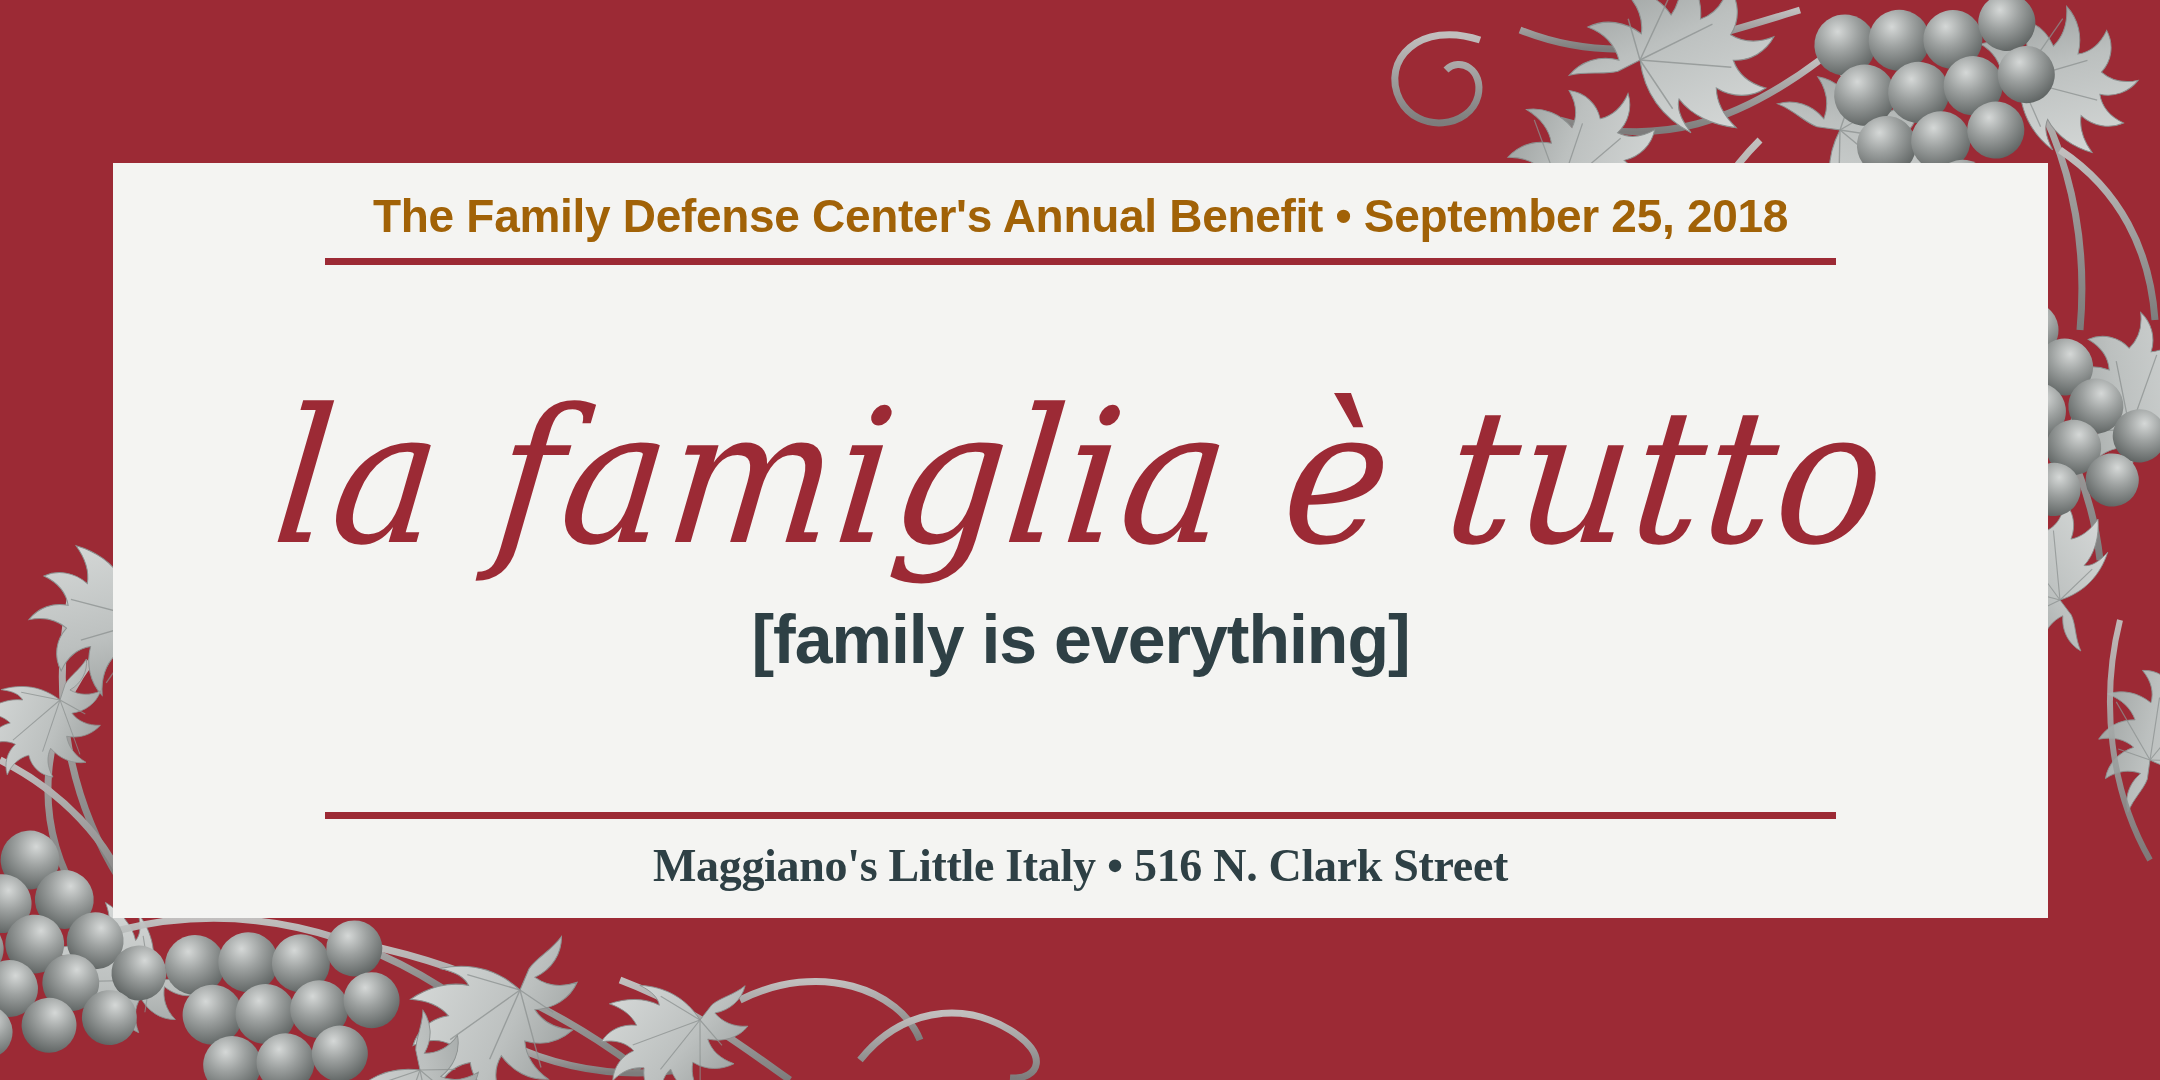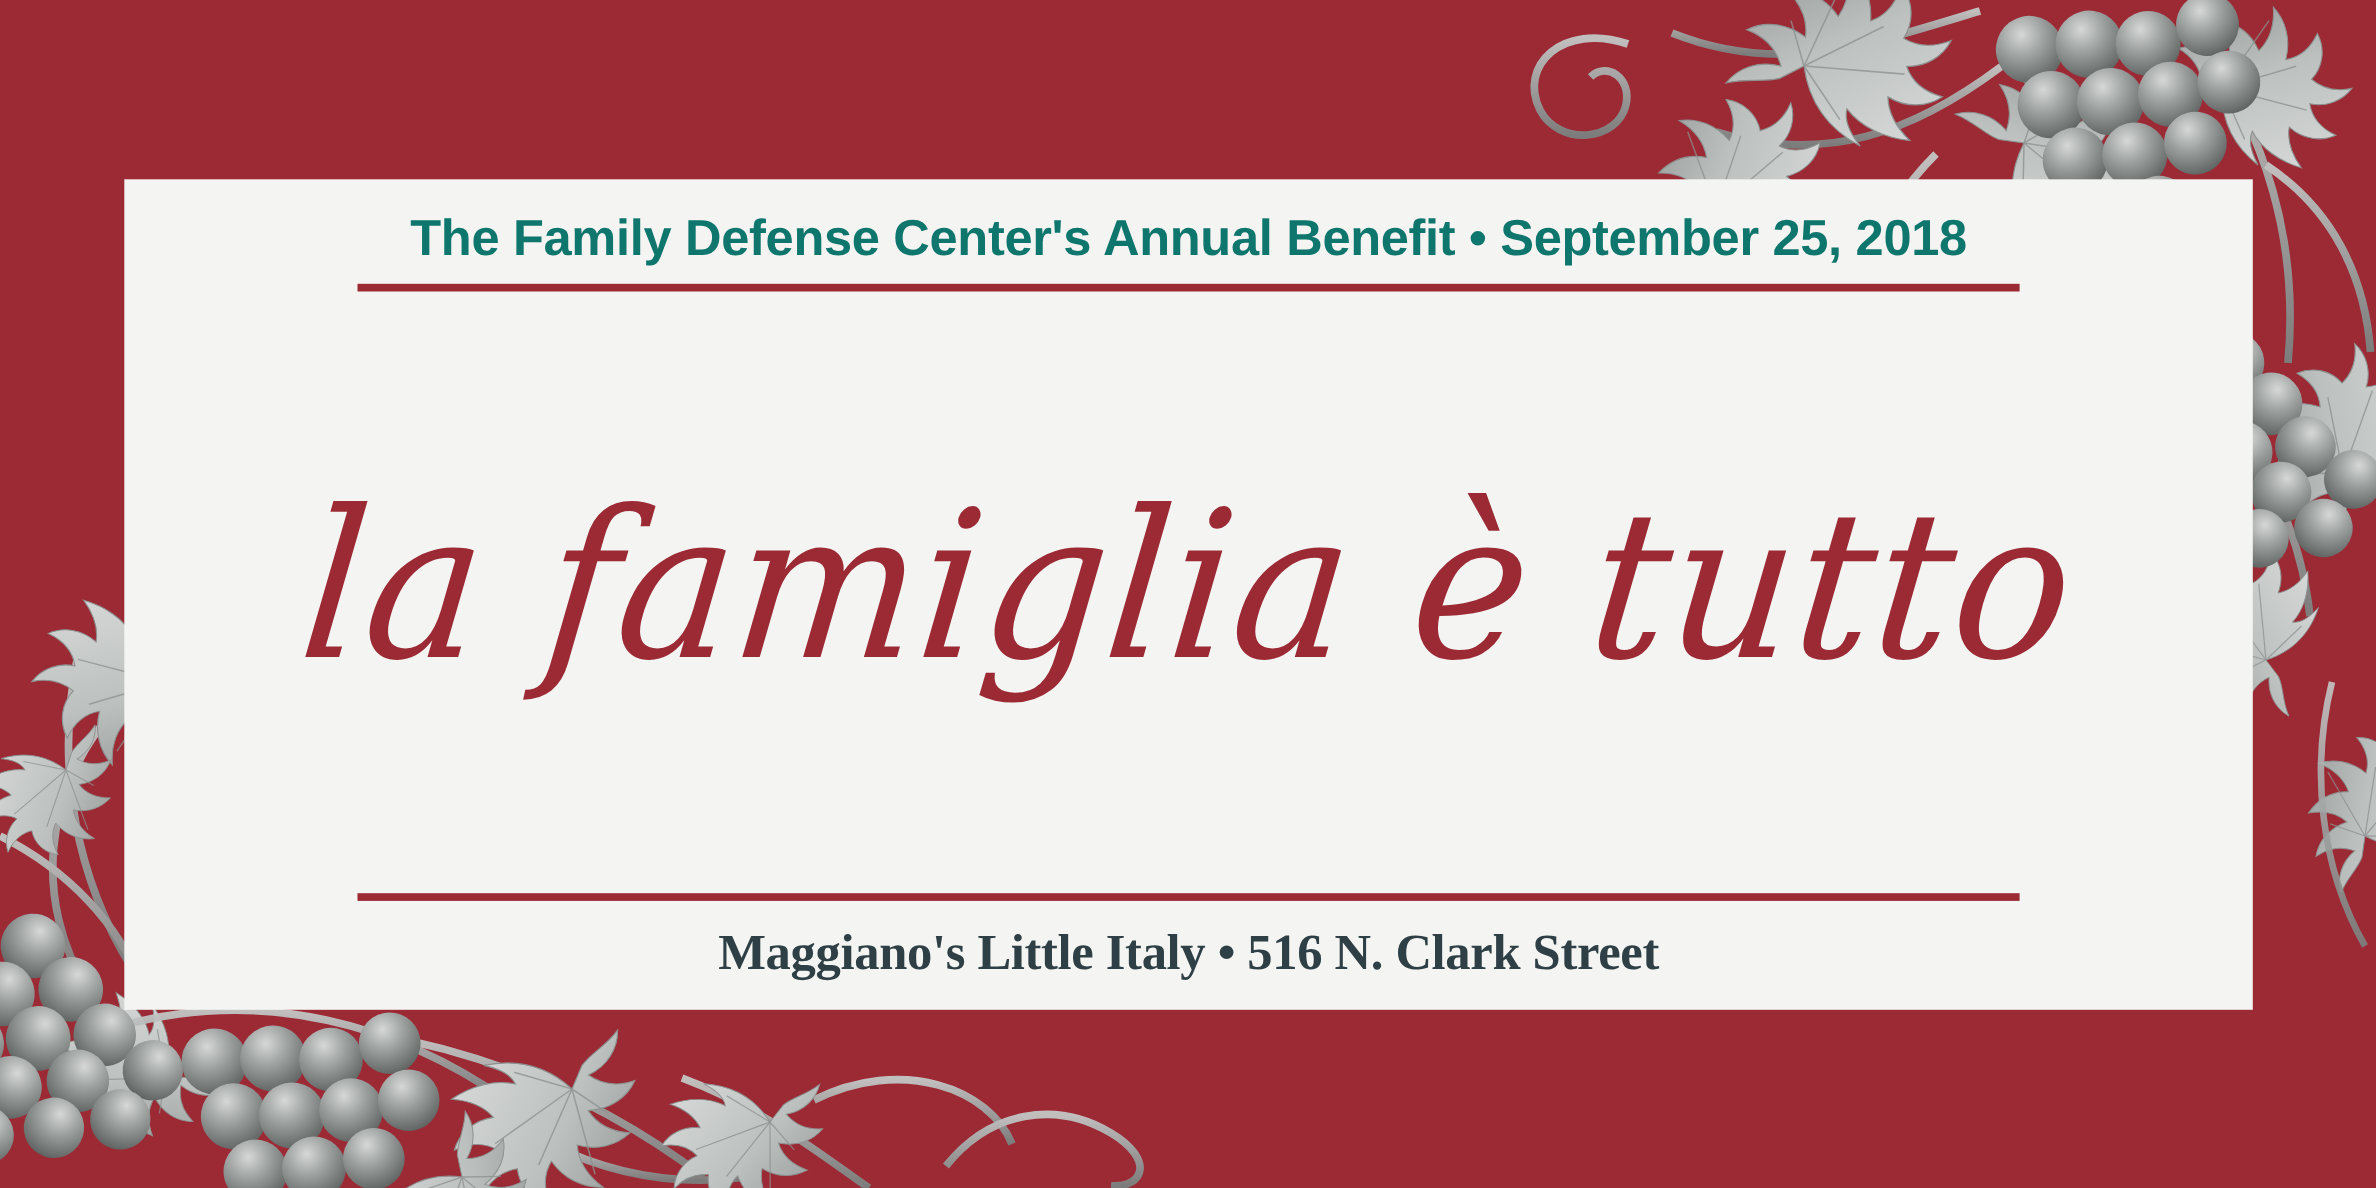--- a/index.html
+++ b/index.html
@@ -53,21 +53,21 @@
 
   
   .header-block {
     padding-top: 26px;
   }
   .header-line {
     font-family: "Liberation Sans", sans-serif;
     font-size: 46px;
     font-weight: bold;
     letter-spacing: -0.3px;
-    color: #0f766e;
+    color: #a16207;
     text-align: center;
     white-space: nowrap;
     line-height: 1.2;
   }
   .rule {
     height: 7px;
     background: #9C2A35;
     margin-top: 14px;
   }
   .rule-bottom {
@@ -246,20 +246,21 @@
   <div id="card">
     <div class="card-inner">
 
       <div class="header-block">
         <div class="header-line">The Family Defense Center's Annual Benefit • September 25, 2018</div>
         <div class="rule"></div>
       </div>
 
       <div class="script-wrap">
         <div class="script-line">la famiglia è tutto</div>
+        <div class="bracket-line">[family is everything]</div>
       </div>
 
       <div class="footer-block">
         <div class="rule rule-bottom"></div>
         <div class="footer-line">Maggiano's Little Italy • 516 N. Clark Street</div>
       </div>
 
     </div>
   </div>
 

